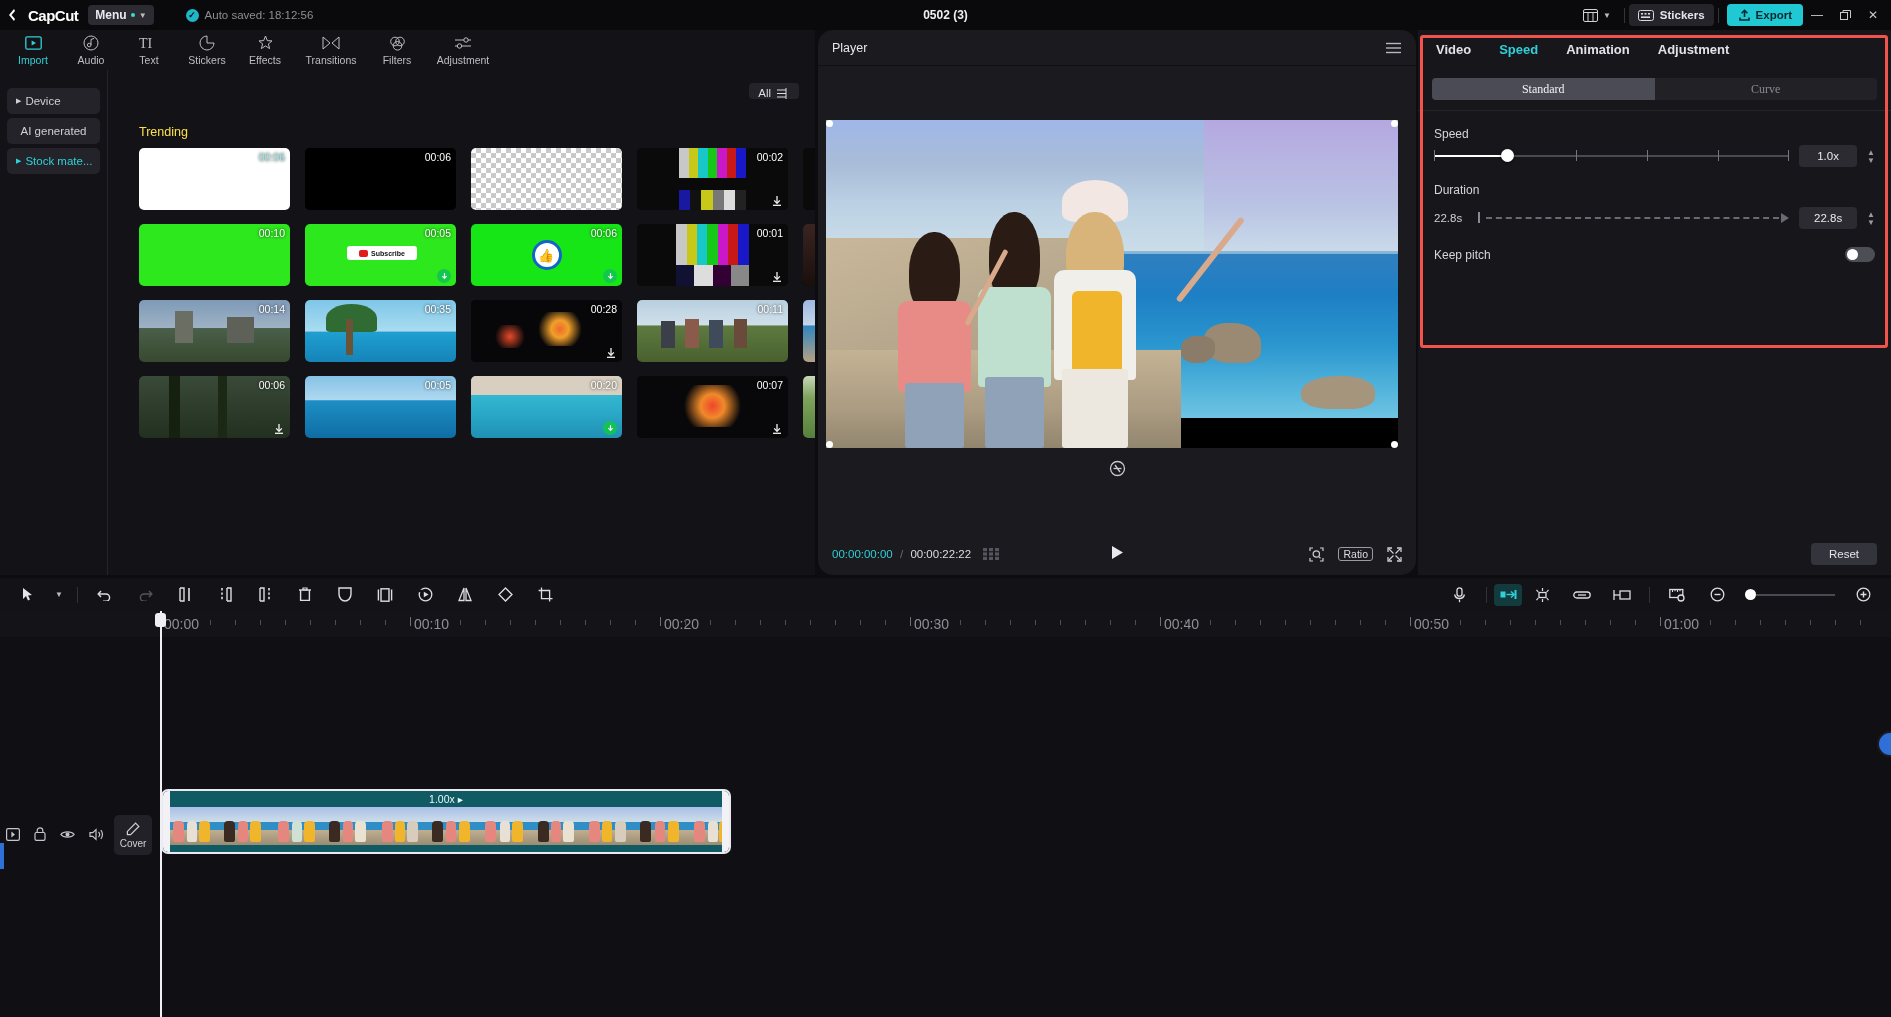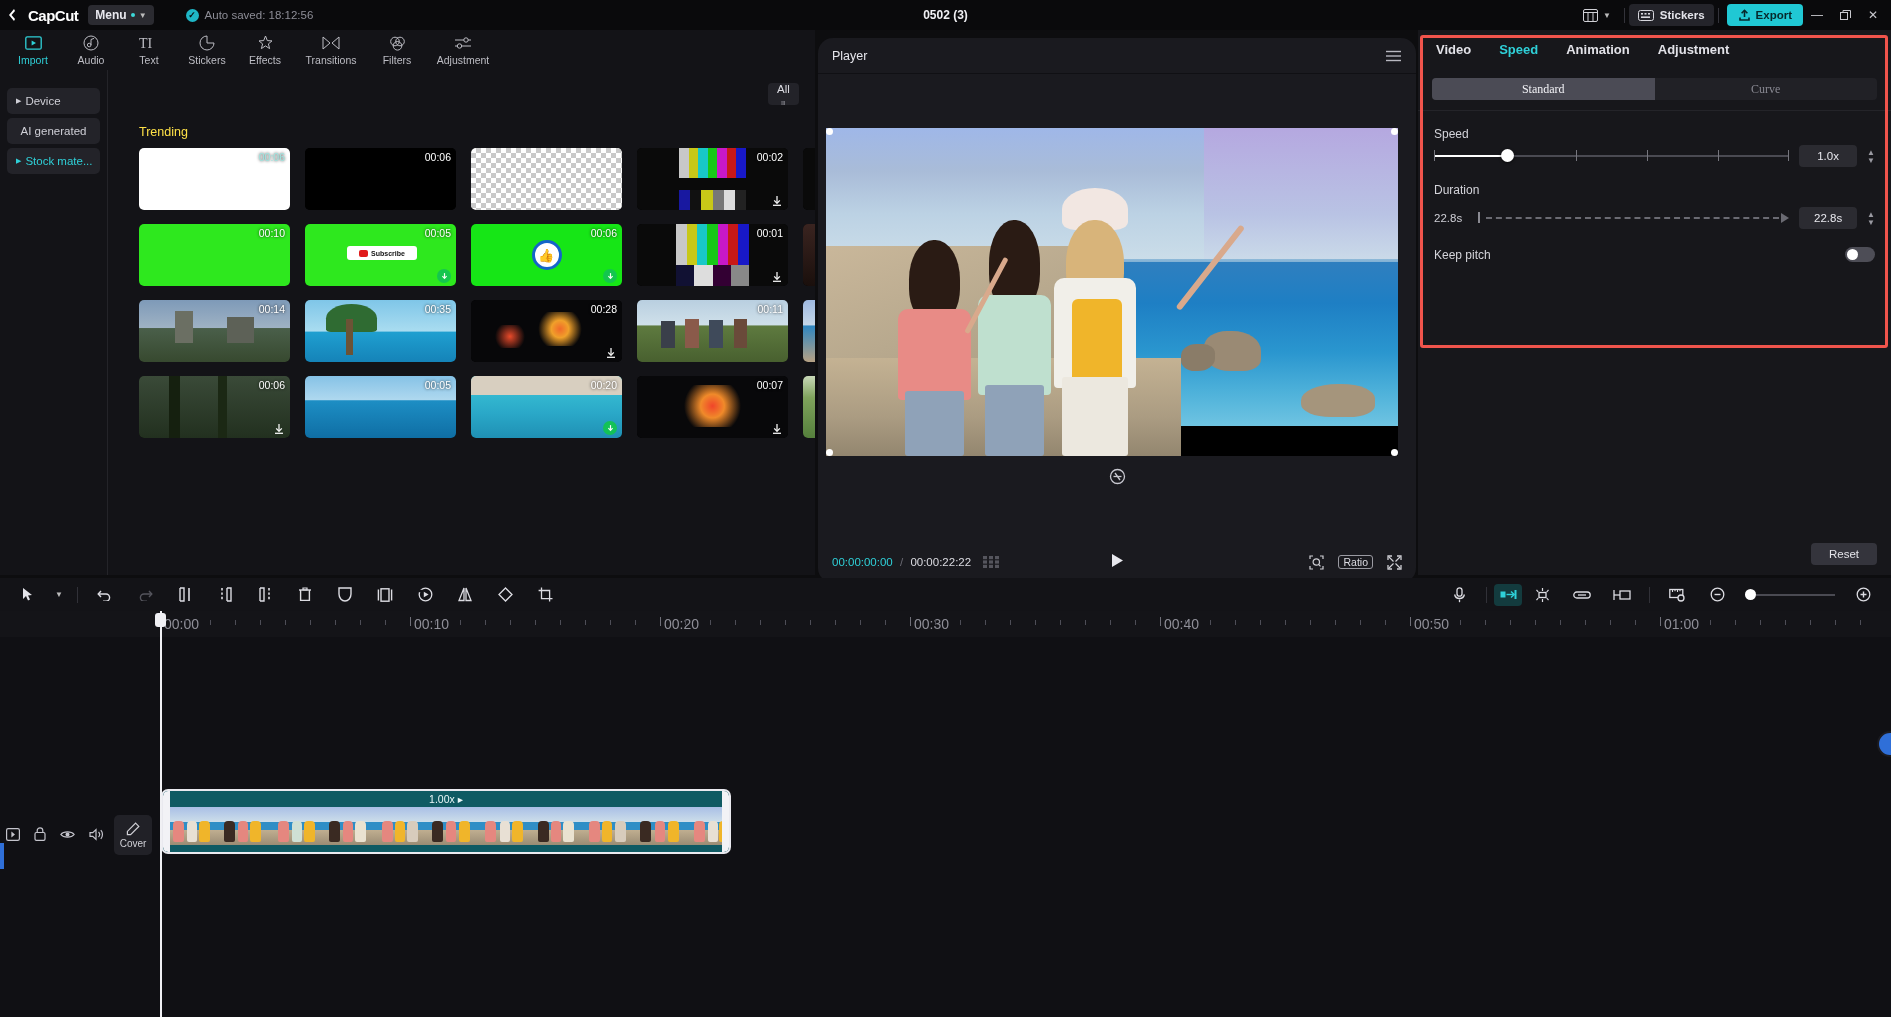--- a/index.html
+++ b/index.html
@@ -87,22 +87,22 @@
   .side-item.active { color: #2fd0d8; }
   .tri { font-size: 7px; }
 
   
   .grid-area {
     position: absolute; left: 108px; top: 0; right: 0; bottom: 0;
     background: #131317; overflow: hidden;
   }
   .filter-chip {
     position: absolute; right: 16px; top: 13px; background: #232329;
-    border-radius: 4px; height: 22px; padding: 0 9px; display: flex;
-    align-items: flex-start; gap: 6px; font-size: 11.5px; color: #dcdce2; cursor: pointer; flex-direction: column;
+    border-radius: 4px; height: 16px; padding: 0 9px; display: flex;
+    align-items: flex-end; gap: 6px; font-size: 11.5px; color: #dcdce2; cursor: pointer;
   }
   .grid-title { position: absolute; left: 31px; top: 55px; font-size: 12.5px; color: #fde047; }
   .grid {
     position: absolute; left: 31px; top: 78px; right: 10px;
     display: grid; grid-template-columns: repeat(5, 151px); gap: 14px 15px;
   }
   .cell {
     position: relative; width: 151px; height: 62px; border-radius: 5px;
     overflow: hidden; background: #000; cursor: pointer;
   }
@@ -123,21 +123,21 @@
       linear-gradient(45deg,#c9c9c9 25%,transparent 25%,transparent 75%,#c9c9c9 75%);
     background-size: 10px 10px; background-position: 0 0, 5px 5px; background-color: #fff;
   }
   .bars { position: absolute; inset: 0; display: flex; }
   .bars i { flex: 1; height: 72%; }
   .center-dark { position: absolute; inset: 0; background: #0a0a0a; }
   .colbars-narrow { position: absolute; left: 28%; top: 0; width: 44%; height: 100%; display: flex; flex-direction: column; }
 
   
   .player {
-    position: absolute; left: 818px; top: 38px; width: 598px; height: 545px;
+    position: absolute; left: 818px; top: 30px; width: 598px; height: 545px;
     background: #1a1a1f; border-radius: 15px;
   }
   .player-head {
     height: 36px; display: flex; align-items: center; padding: 0 14px;
     justify-content: space-between; border-bottom: 1px solid #101014;
   }
   .player-title { font-size: 12.5px; color: #e6e6ec; }
   .stage {
     position: absolute; left: 8px; top: 90px; width: 572px; height: 328px;
     background: #000; overflow: hidden;

